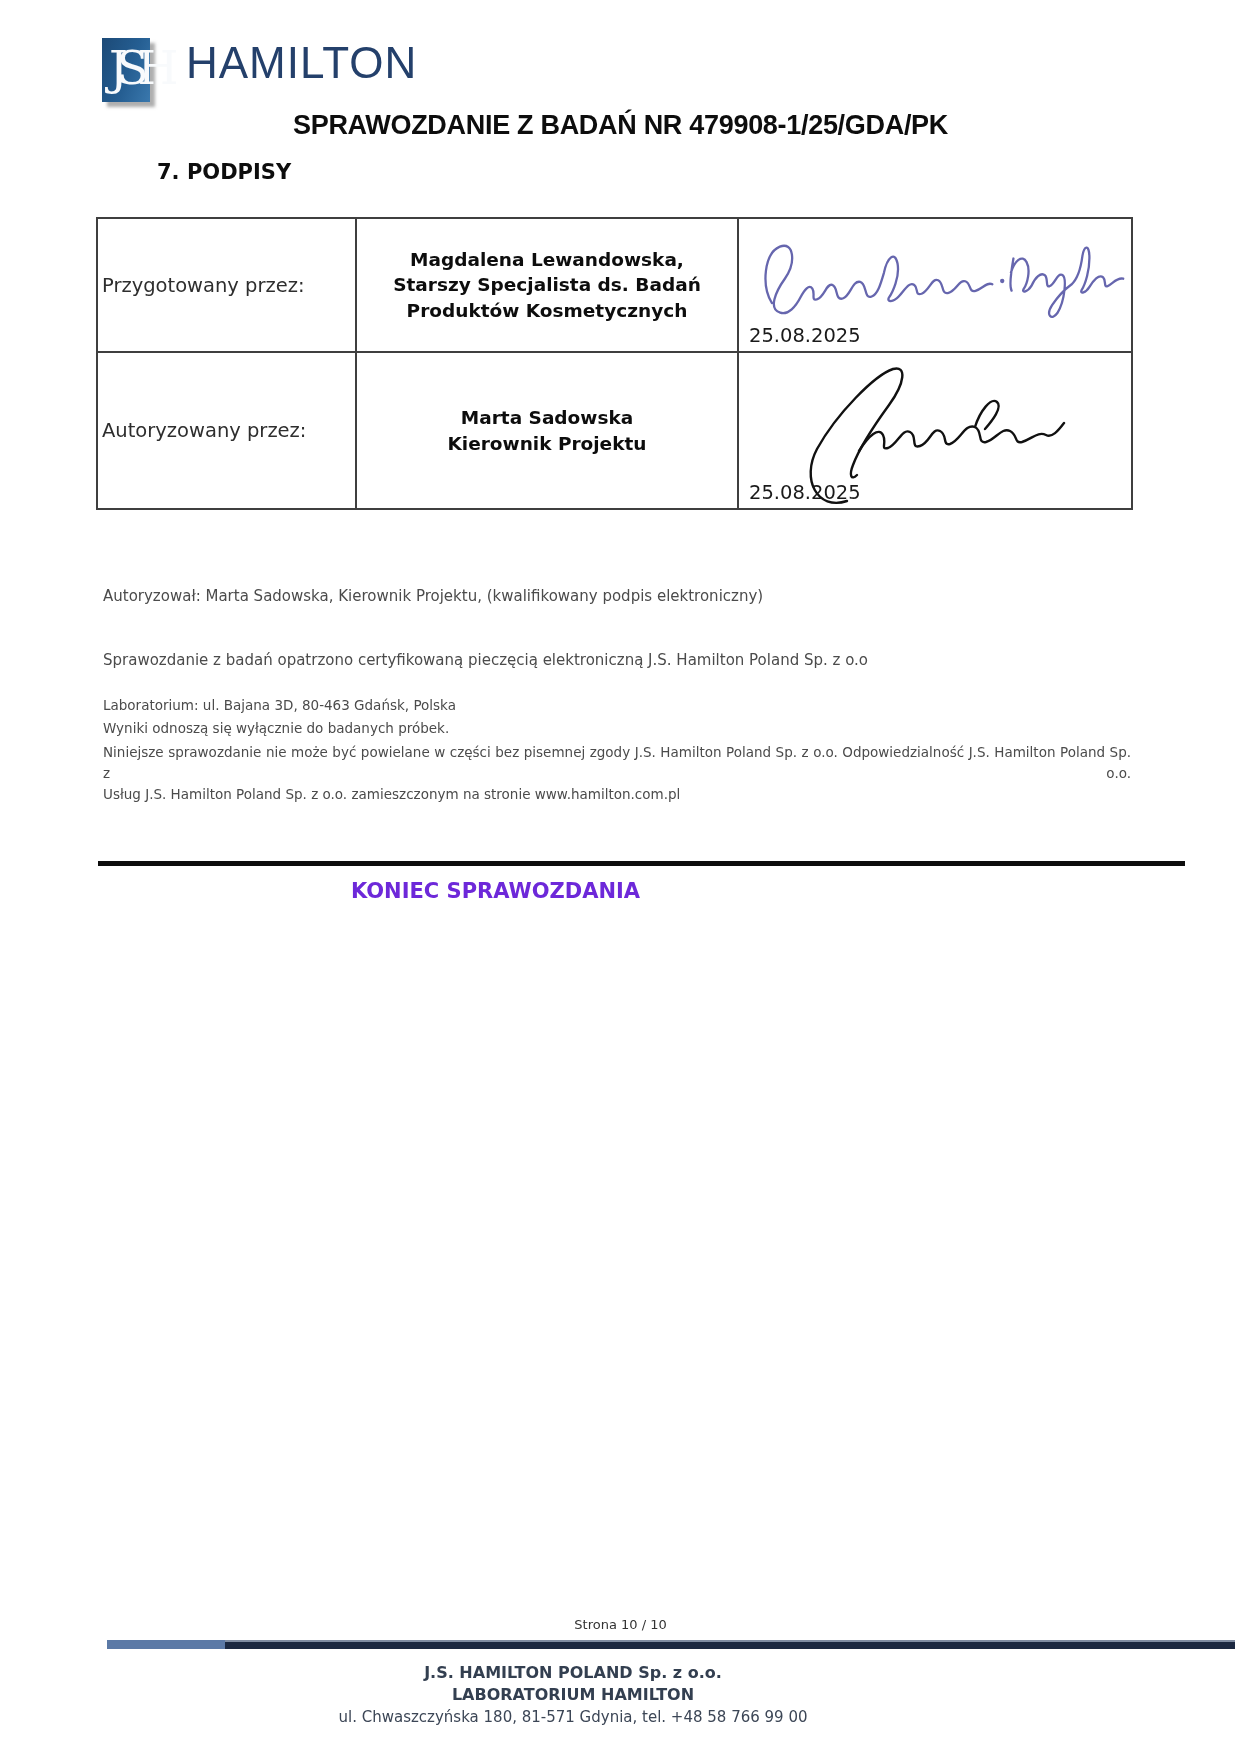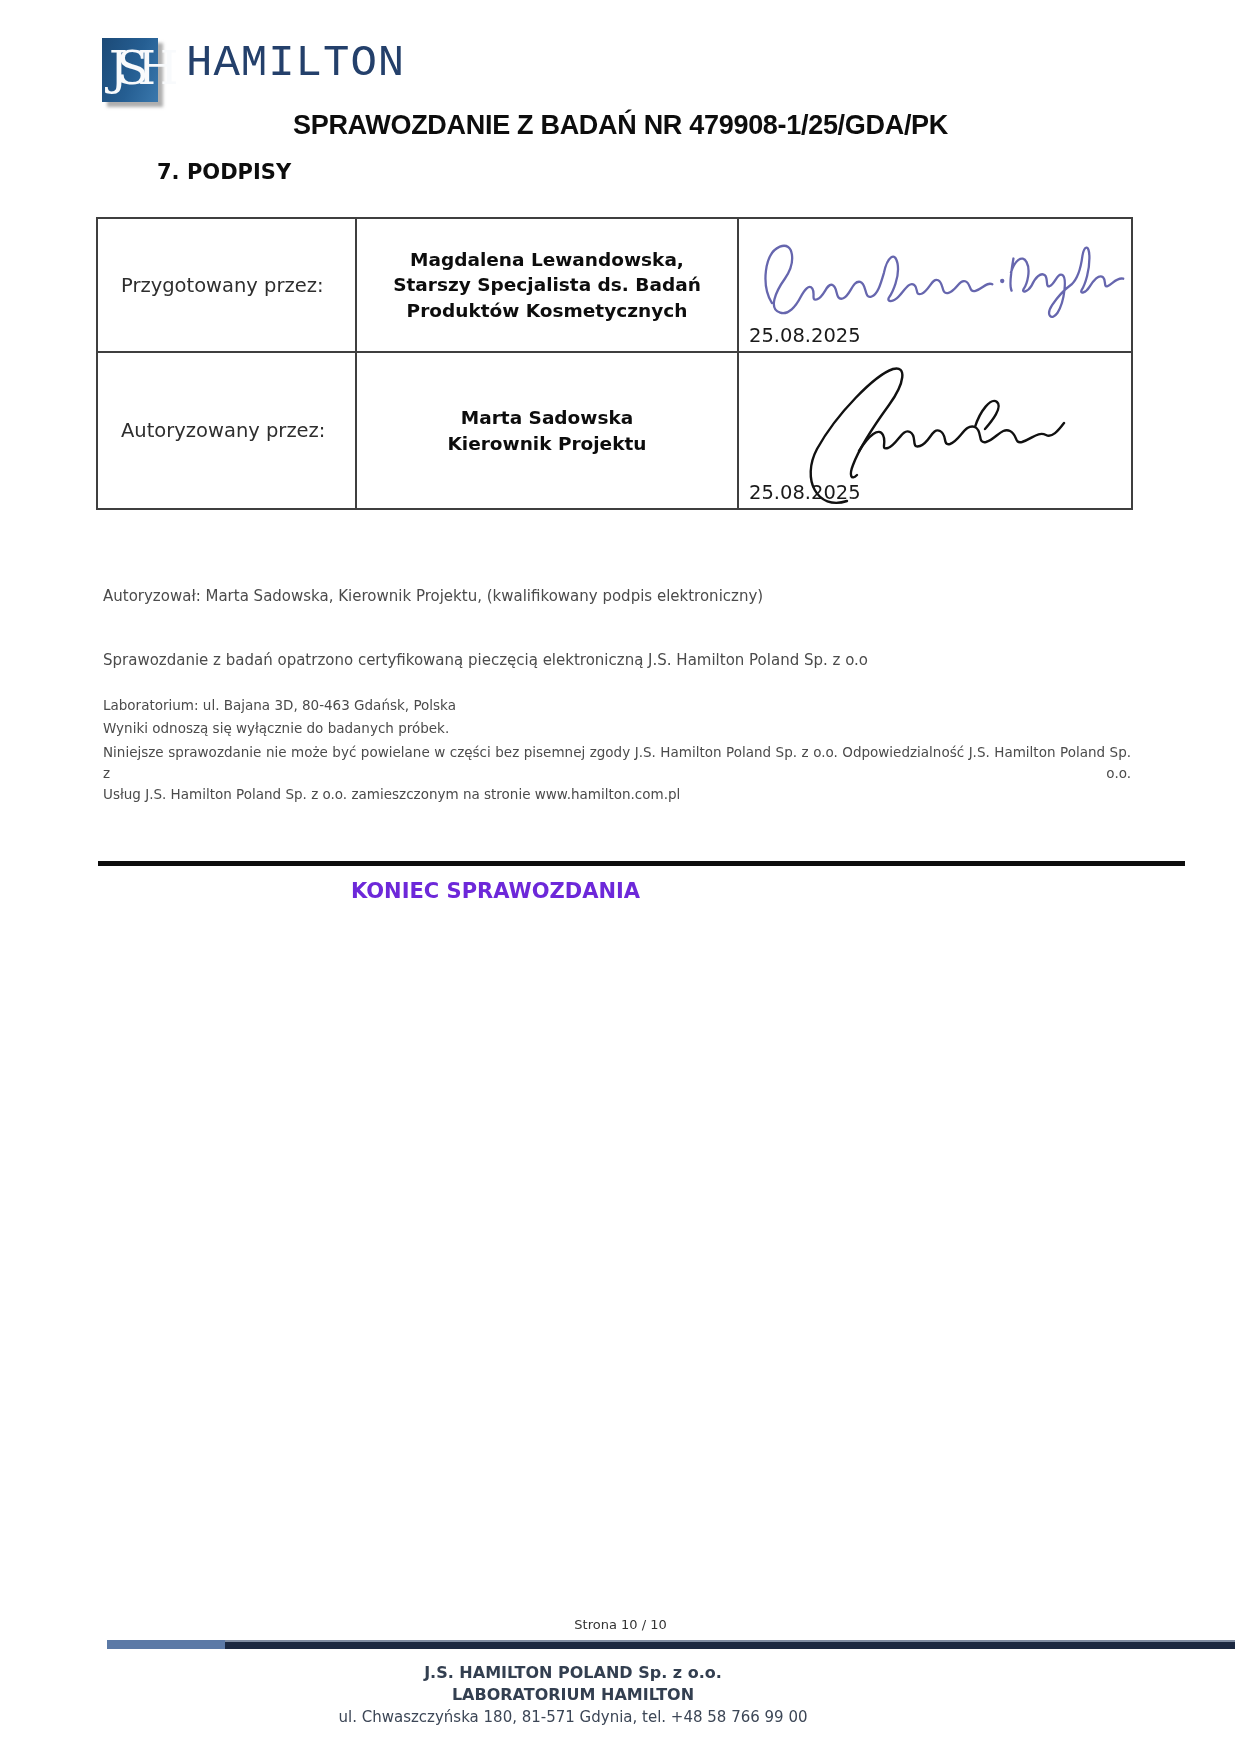--- a/index.html
+++ b/index.html
@@ -1,44 +1,44 @@
 <!DOCTYPE html>
 <html lang="pl"><head>
 <meta charset="utf-8">
 <style>
   html,body{margin:0;padding:0;background:#ffffff;}
   body{font-family:"DejaVu Sans", sans-serif; color:#1a1a1a;}
   .page{position:relative;width:1241px;height:1754px;margin:0 auto;background:#fff;overflow:hidden;}
 
   
-  .logo{position:absolute;left:102px;top:38px;width:56px;height:64px;
+  .logo{position:absolute;left:102px;top:38px;width:48px;height:64px;
         background:linear-gradient(110deg,#1c4a77 0%, #255e92 55%, #3a78ad 100%);
         box-shadow:5px 5px 3px rgba(110,110,110,.55);}
   .logo .monogram{position:absolute;left:7px;top:-4px;width:100%;
         font-family:"DejaVu Serif", serif;font-size:47px;line-height:68px;
         color:#f8fafc;letter-spacing:-0.24em;font-weight:400;}
   .wordmark{position:absolute;left:186px;top:41px;
-        font-family:Liberation Mono, monospace;font-size:44px;line-height:44px;
+        font-family:Liberation Sans, sans-serif;font-size:44px;line-height:44px;
         color:#24406b;letter-spacing:1px;}
 
   .report-title{position:absolute;left:0;top:110px;width:1241px;text-align:center;
         font-family:"Liberation Sans", sans-serif;font-weight:bold;font-size:27px;
         letter-spacing:-0.3px;color:#0d0d0d;}
 
   .section-heading{position:absolute;left:157px;top:160px;
         font-weight:bold;font-size:21px;color:#0d0d0d;}
 
   
   .sig-table{position:absolute;left:96px;top:217px;width:1037px;height:293px;
         border:2px solid #3f3f3f;box-sizing:border-box;
         display:grid;grid-template-columns:259px 382px 1fr;grid-template-rows:134px 1fr;}
   .cell{box-sizing:border-box;border-right:2px solid #3f3f3f;border-bottom:2px solid #3f3f3f;position:relative;}
   .cell.last-col{border-right:none;}
   .cell.last-row{border-bottom:none;}
-  .role-cell{display:flex;align-items:center;padding-left:23px;
+  .role-cell{display:flex;align-items:center;padding-left:4px;
         font-size:19.5px;color:#2e2e2e;}
   .name-cell{display:flex;flex-direction:column;align-items:center;justify-content:center;
         font-weight:bold;font-size:18.5px;line-height:1.38;color:#0d0d0d;
         padding:0 13px;}
   .sign-cell{overflow:hidden;}
   .sig-date{position:absolute;left:10px;bottom:4px;font-size:19.5px;color:#1a1a1a;}
   .sig-svg{position:absolute;pointer-events:none;}
   .sig-svg.blue{left:20px;top:-2px;transform:rotate(-2deg);}
   .sig-svg.black{left:40px;top:0;}
 

